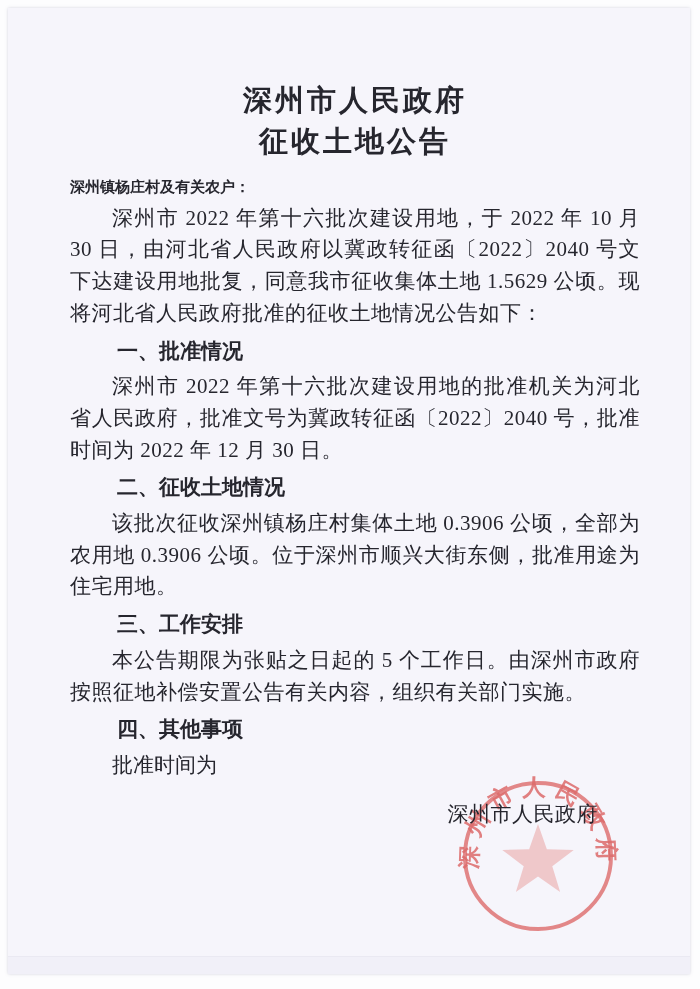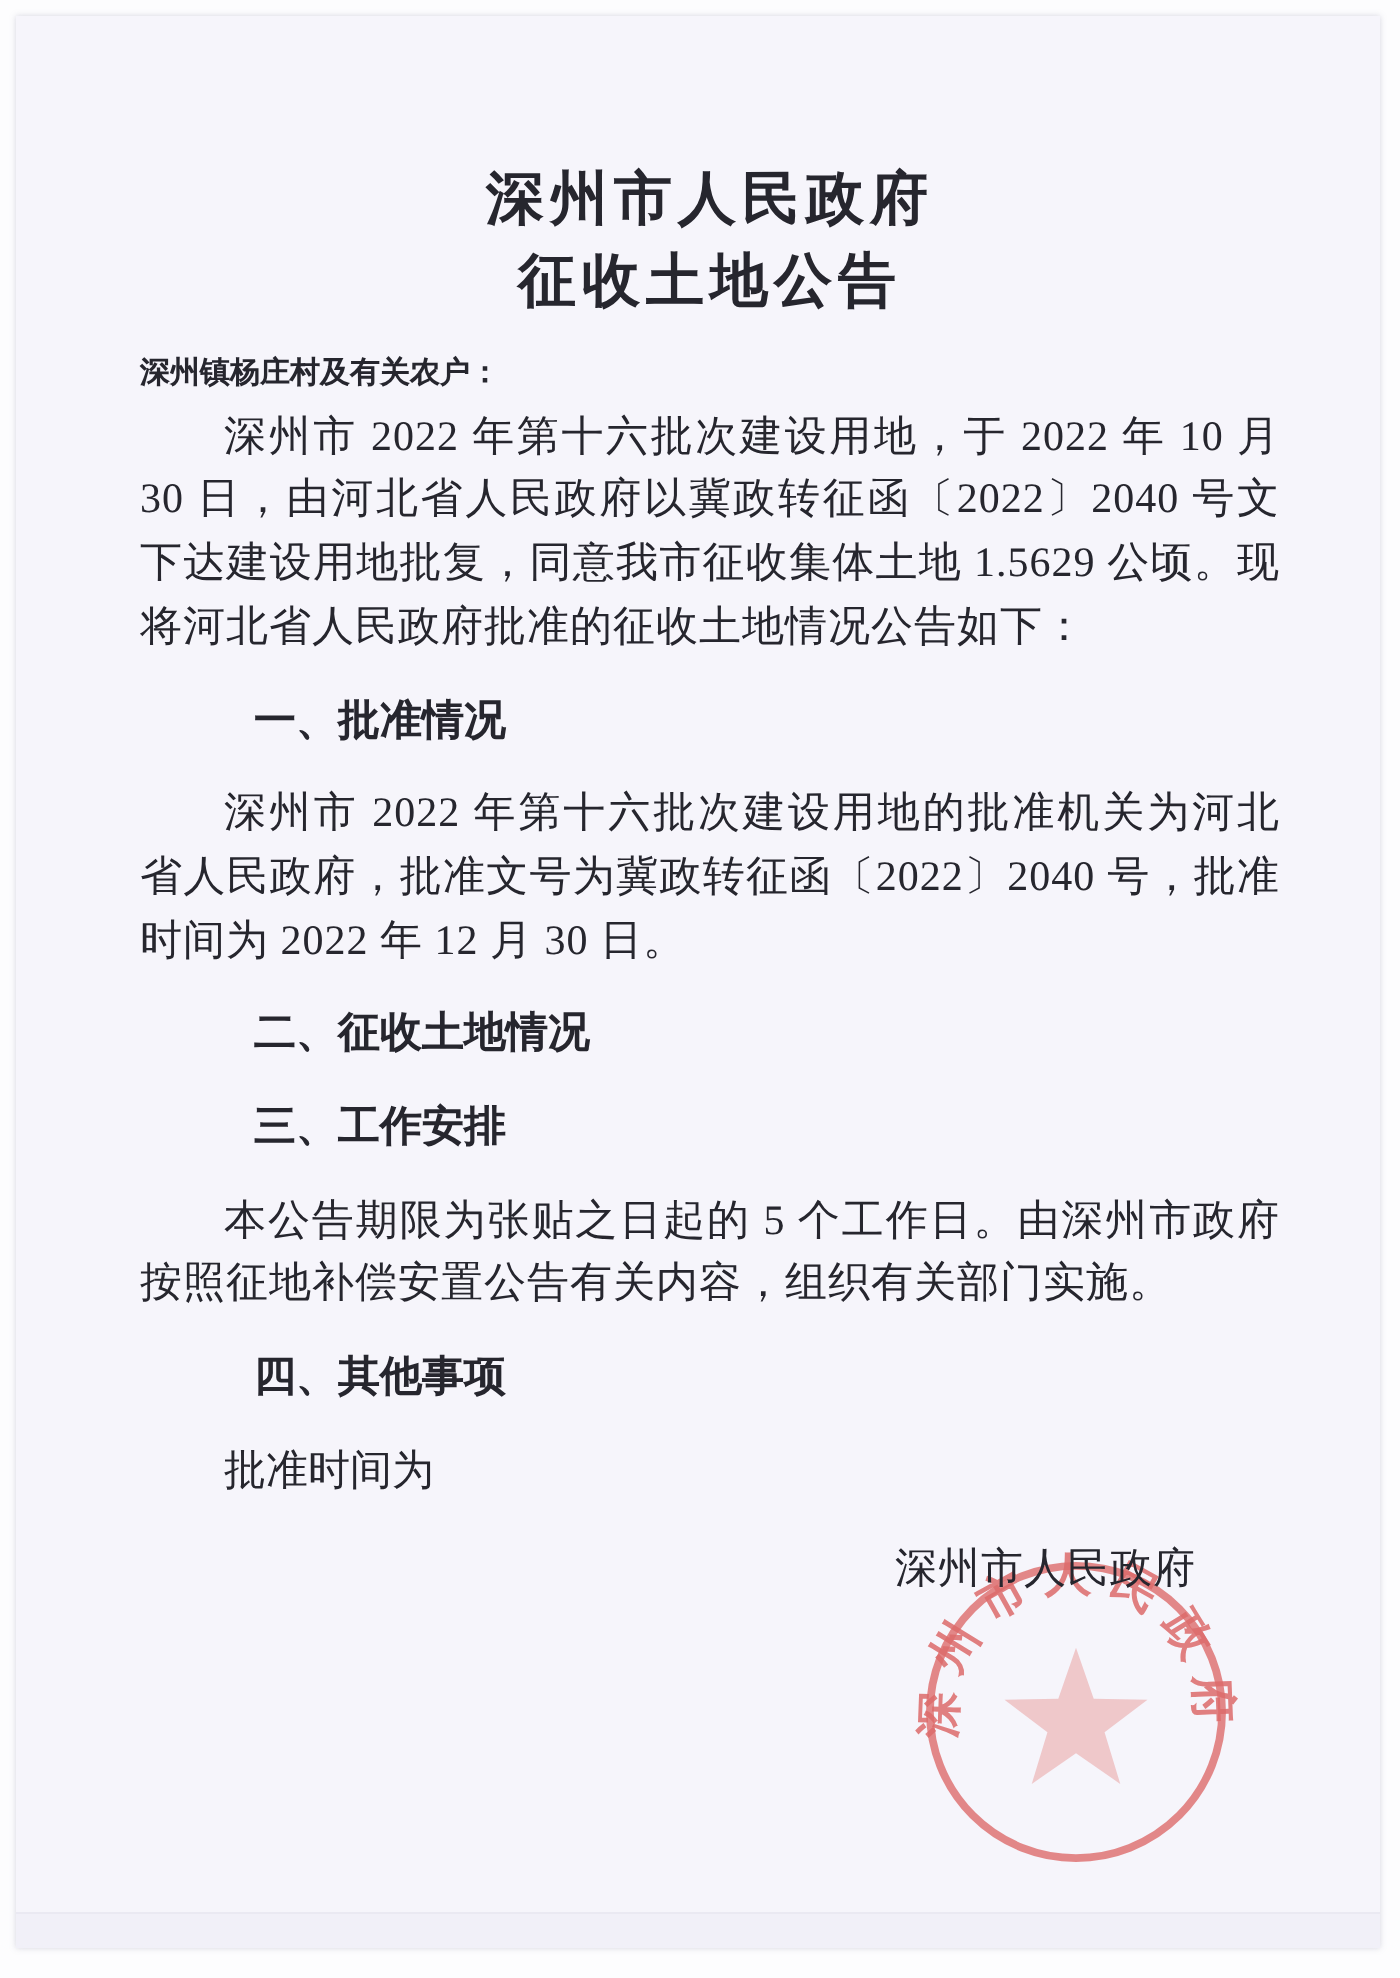--- a/index.html
+++ b/index.html
@@ -58,21 +58,21 @@
   }
   .para {
     margin: 0;
     font-size: 21px;
     line-height: 31.7px;
     text-indent: 2em;
     text-align: justify;
     letter-spacing: 0.5px;
   }
   .section-heading {
-    margin: 15px;
+    margin: 5px;
     font-size: 21px;
     line-height: 31.7px;
     text-indent: 2em;
     font-weight: bold;
     font-family: "Liberation Sans", sans-serif;
   }
   .closing {
     margin: 0;
     font-size: 21px;
     line-height: 31.7px;
@@ -115,20 +115,21 @@
 
       <p class="para">深州市 2022 年第十六批次建设用地，于 2022 年 10 月 30 日，由河北省人民政府以冀政转征函〔2022〕2040 号文下达建设用地批复，同意我市征收集体土地 1.5629 公顷。现将河北省人民政府批准的征收土地情况公告如下：</p>
 
       <div>
         <div class="section-heading">一、批准情况</div>
         <p class="para">深州市 2022 年第十六批次建设用地的批准机关为河北省人民政府，批准文号为冀政转征函〔2022〕2040 号，批准时间为 2022 年 12 月 30 日。</p>
       </div>
 
       <div>
         <div class="section-heading">二、征收土地情况</div>
+        <p class="para">该批次征收深州镇杨庄村集体土地 0.3906 公顷，全部为农用地 0.3906 公顷。位于深州市顺兴大街东侧，批准用途为住宅用地。</p>
       </div>
 
       <div>
         <div class="section-heading">三、工作安排</div>
         <p class="para">本公告期限为张贴之日起的 5 个工作日。由深州市政府按照征地补偿安置公告有关内容，组织有关部门实施。</p>
       </div>
 
       <div>
         <div class="section-heading">四、其他事项</div>
       </div>

